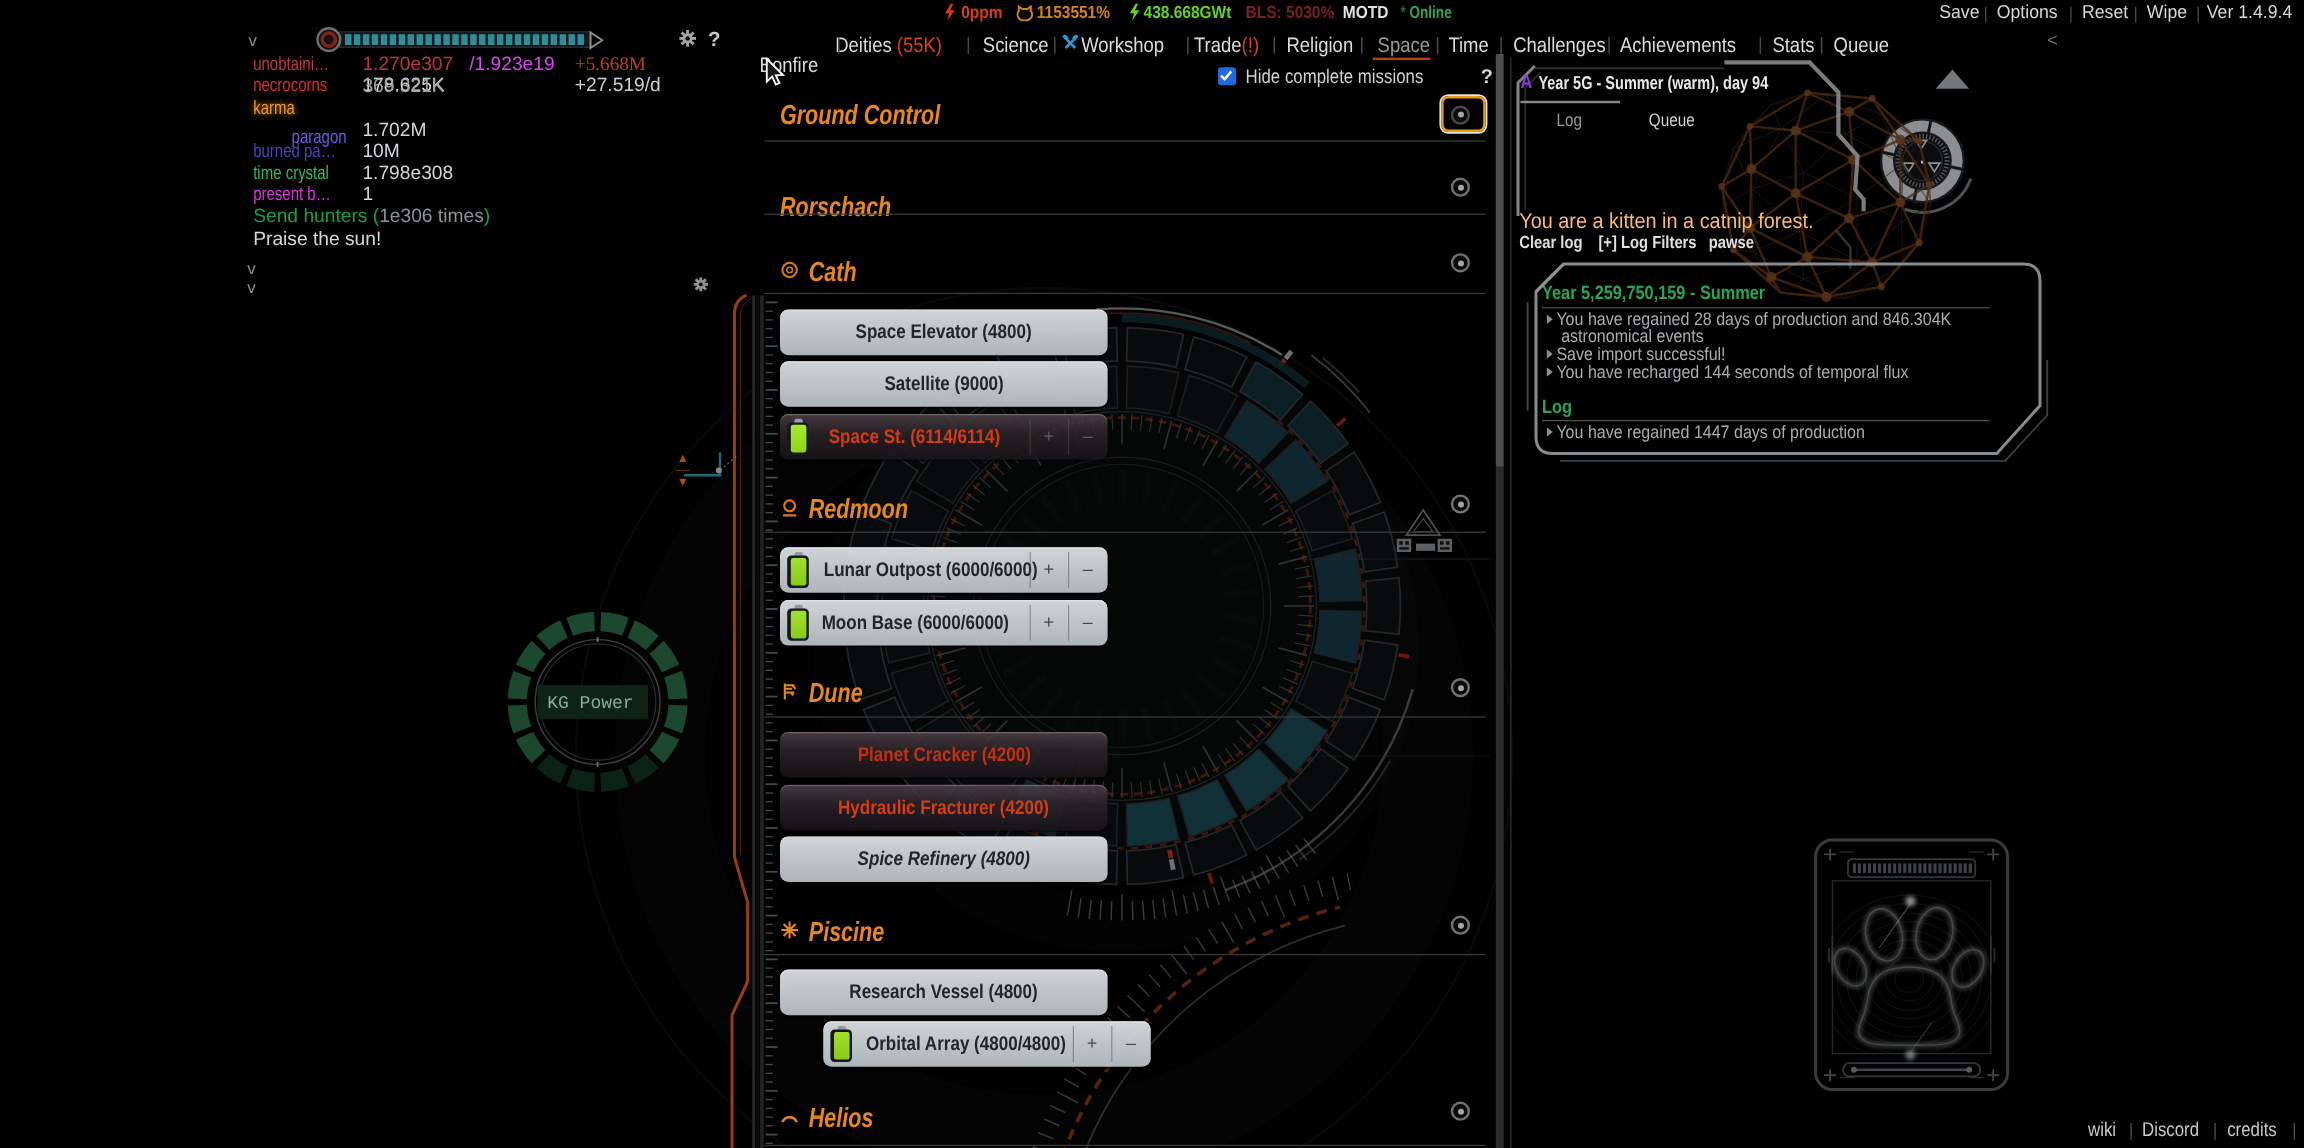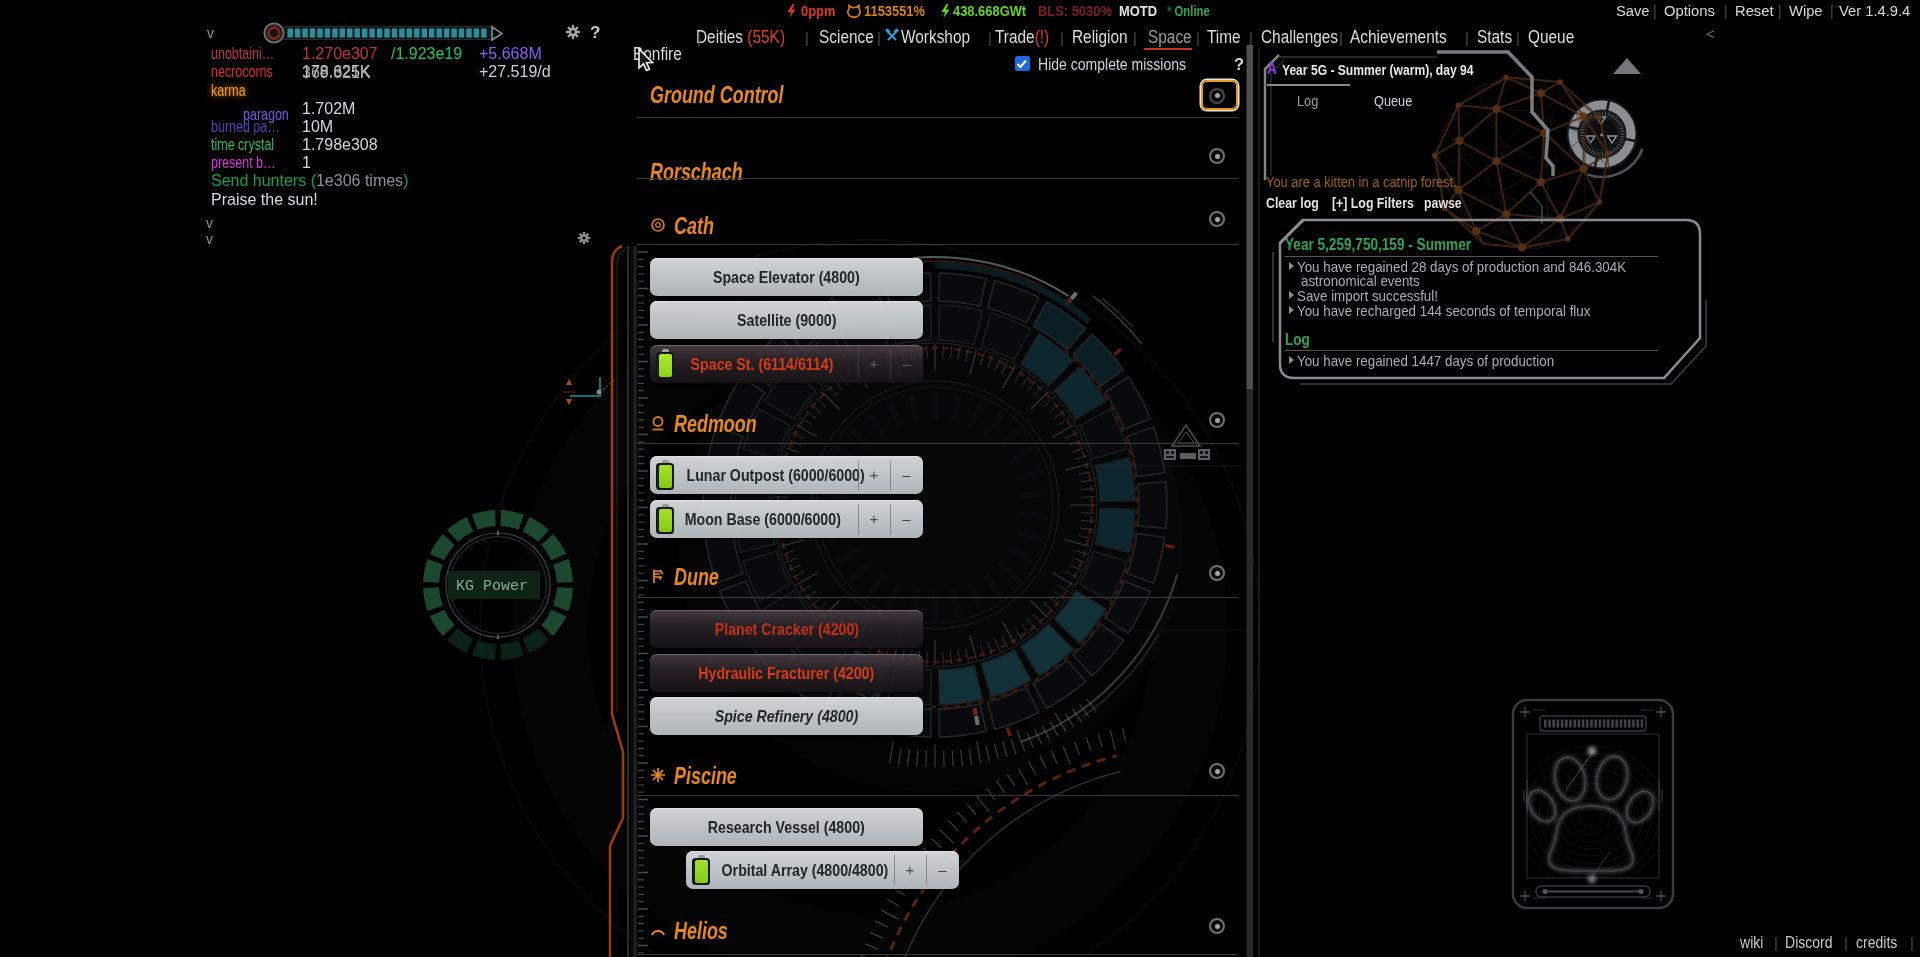--- a/index.html
+++ b/index.html
@@ -870,22 +870,22 @@
       <rect x="0.5" y="0.5" width="5" height="3.2" rx="1" fill="#2e9ad8" transform="rotate(45 3 2)"></rect>
       <rect x="8.5" y="0.5" width="5" height="3.2" rx="1" fill="#2e9ad8" transform="rotate(-45 11 2)"></rect>
     </svg></div>
 <div class="abs" style="left:1015px;top:56px;width:15px;height:15px;background:#1f6ae0;border-radius:2.5px;z-index:2;"><svg width="13" height="13" viewBox="0 0 13 13" style="">
       <path d="M2.5,7 L5.5,10 L11,3.5" fill="none" stroke="#fff" stroke-width="2"></path>
     </svg></div>
 <div class="abs" style="left:1038px;top:55px;color:#cfd3d6;font-size:16.5px;z-index:2;"><span class="c">Hide complete missions</span></div>
 <div class="abs" style="left:1234px;top:55px;color:#d8d8d8;font-size:16.5px;font-weight:bold;z-index:2;">?</div>
 <div class="rrow" style="left:211px;top:44.5px;color:#c23247;z-index:2;"><span class="c78">unobtaini…</span></div>
 <div class="rrow" style="left:302px;top:44.5px;color:#c23247;z-index:2;"><span class="n">1.270e307</span></div>
-<div class="rrow" style="left:391px;top:44.5px;color:#22c55e;z-index:2;"><span class="n">/1.923e19</span></div>
-<div class="rrow" style="left:479px;top:44.5px;color:#8b5cf6;z-index:2;"><span class="n">+5.668M</span></div>
+<div class="rrow" style="left:391px;top:44.5px;color:#d946ef;z-index:2;"><span class="n">/1.923e19</span></div>
+<div class="rrow" style="left:479px;top:44.5px;color:#c2410c;z-index:2;font-family:Liberation Serif, serif;"><span class="n">+5.668M</span></div>
 <div class="rrow" style="left:211px;top:63px;color:#e52a2a;z-index:2;"><span class="c78">necrocorns</span></div>
 <div class="rrow" style="left:302px;top:63px;color:#d3d7da;z-index:2;"><span class="n">178.625K</span></div>
 <div class="rrow" style="left:479px;top:63px;color:#cdd1d4;z-index:2;"><span class="n">+27.519/d</span></div>
 <div class="rrow" style="left:211px;top:81.5px;color:#f29b1d;text-shadow:0 0 7px rgba(250,160,20,.9);z-index:2;"><span class="c78">karma</span></div>
 <div class="rrow" style="left:302px;top:64px;color:#a3a3a3;z-index:2;"><span class="n">369.321K</span></div>
 <div class="rrow" style="left:211px;top:106px;color:#7059e2;z-index:2;padding-left:32px;"><span class="c78">paragon</span></div>
 <div class="rrow" style="left:302px;top:99.5px;color:#d3d7da;z-index:2;"><span class="n">1.702M</span></div>
 <div class="rrow" style="left:211px;top:118px;color:#5140bd;z-index:2;"><span class="c78">burned pa…</span></div>
 <div class="rrow" style="left:302px;top:118px;color:#d3d7da;z-index:2;"><span class="n">10M</span></div>
 <div class="rrow" style="left:211px;top:136px;color:#25bd62;z-index:2;"><span class="c78">time crystal</span></div>
@@ -1026,21 +1026,21 @@
 <div class="pmd" style="left:208px"></div>
     <div class="pmd" style="left:240px"></div>
 <div class="pm" style="left:208px;width:32px;">+</div>
     <div class="pm" style="left:240px;width:33px;">–</div>
   </div>
 <div class="abs" style="left:1267px;top:60px;color:#9036e0;font-size:16px;font-weight:bold;z-index:2;"><span class="c">A</span></div>
 <div class="abs" style="left:1282px;top:61px;color:#e8e8e8;font-size:15.5px;font-weight:bold;z-index:2;"><span class="c78">Year 5G - Summer (warm), day 94</span></div>
 <div class="abs" style="left:1267px;top:84px;width:83px;height:2px;background:#8a8a8a;z-index:2;"></div>
 <div class="abs" style="left:1297px;top:92px;color:#9a9a9a;font-size:15px;z-index:2;"><span class="c">Log</span></div>
 <div class="abs" style="left:1374px;top:92px;color:#cfd3d6;font-size:15px;z-index:2;"><span class="c">Queue</span></div>
-<div class="abs" style="left:1266px;top:174px;color:#a16207;font-size:14px;z-index:2;"><span class="c92">You are a kitten in a catnip forest.</span></div>
+<div class="abs" style="left:1266px;top:174px;color:#fdba74;font-size:18px;z-index:2;"><span class="c92">You are a kitten in a catnip forest.</span></div>
 <div class="abs" style="left:1266px;top:195px;color:#e0e0e0;font-size:14.5px;font-weight:bold;z-index:2;"><span class="c">Clear log</span></div>
 <div class="abs" style="left:1332px;top:195px;color:#e0e0e0;font-size:14.5px;font-weight:bold;z-index:2;"><span class="c">[+] Log Filters</span></div>
 <div class="abs" style="left:1424px;top:195px;color:#e0e0e0;font-size:14.5px;font-weight:bold;z-index:2;"><span class="c">pawse</span></div>
 <div class="abs" style="left:1285px;top:236px;color:#2aa558;font-size:16px;font-weight:bold;z-index:2;"><span class="c">Year 5,259,750,159 - Summer</span></div>
 <div class="abs" style="left:1285px;top:256px;width:373px;height:1px;background:#555;z-index:2;"></div>
 <div class="bullet" style="top:262px;z-index:2;"></div>
 <div class="logline" style="top:258px;z-index:2;"><span class="c89">You have regained 28 days of production and 846.304K</span></div>
 <div class="bullet" style="top:291px;z-index:2;"></div>
 <div class="logline" style="top:287px;z-index:2;"><span class="c89">Save import successful!</span></div>
 <div class="bullet" style="top:306px;z-index:2;"></div>

